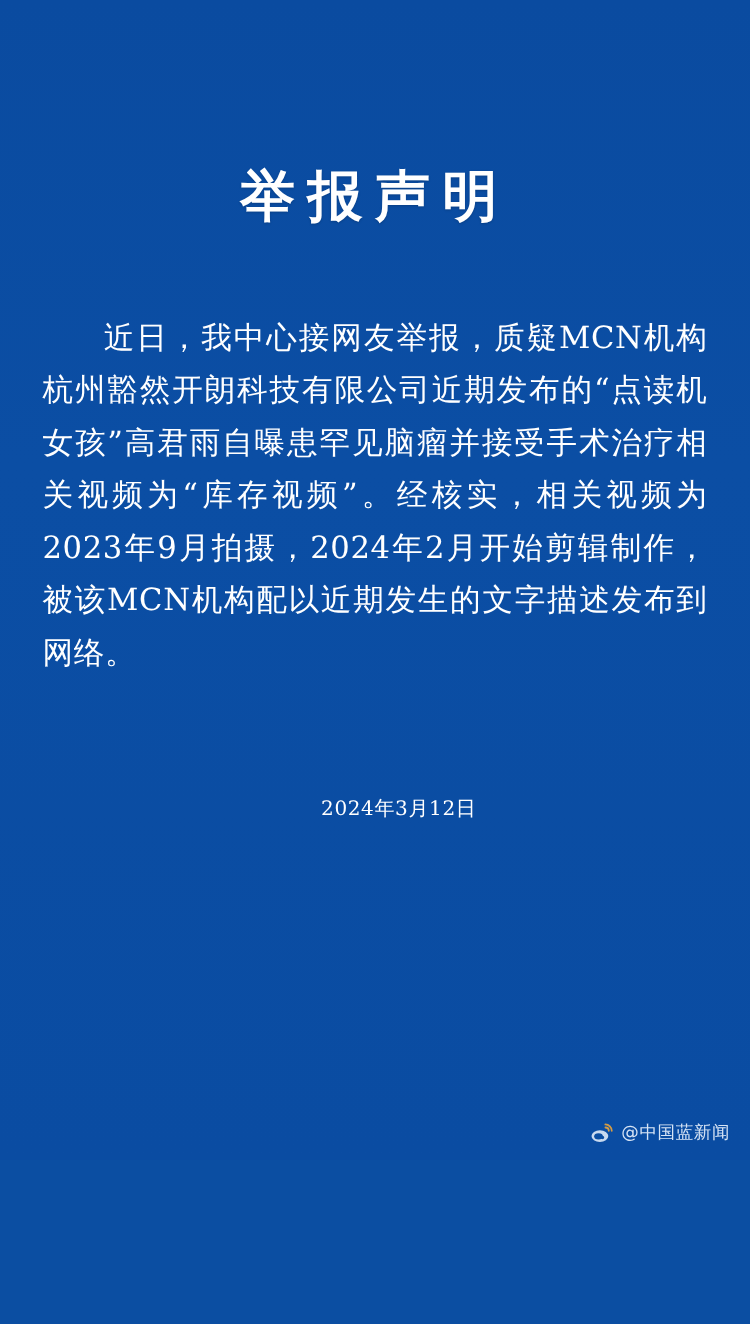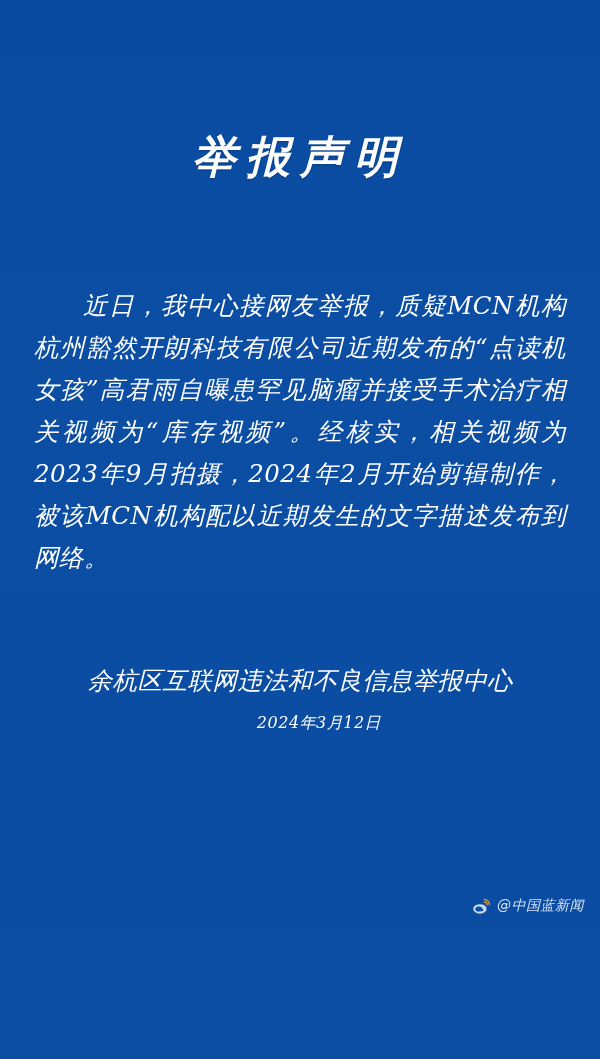--- a/index.html
+++ b/index.html
@@ -13,35 +13,34 @@
     font-family: "DejaVu Sans", "Liberation Sans", sans-serif;
     overflow: hidden;
     position: relative;
   }
   .page {
     width: 600px;
     height: 928px;
     background: linear-gradient(180deg, #0a4ba0 0%, #0b4ea4 40%, #0a4ca2 100%);
     position: relative;
     box-sizing: border-box;
-    font-style: italic;
   }
   .title {
     color: #ffffff;
     text-align: center;
     font-family: "DejaVu Serif", "Liberation Serif", serif;
     font-weight: bold;
     font-size: 44px;
     letter-spacing: 10px;
     padding-top: 128px;
     text-shadow: 0 1px 2px rgba(0,0,0,0.18);
   }
   .body-wrap {
     padding: 0 34px;
-    margin-top: 98px;
+    margin-top: 62px;
   }
   .para {
     color: #ffffff;
     font-family: "DejaVu Serif", "Liberation Serif", serif;
     font-size: 24.5px;
     line-height: 42px;
     text-indent: 2em;
     text-align: justify;
     text-justify: inter-ideograph;
     letter-spacing: 0.5px;
@@ -94,21 +93,20 @@
 
 <div class="page">
 
   <div class="title">举报声明</div>
 
   <div class="body-wrap">
     <p class="para">近日，我中心接网友举报，质疑MCN机构杭州豁然开朗科技有限公司近期发布的“点读机女孩”高君雨自曝患罕见脑瘤并接受手术治疗相关视频为“库存视频”。经核实，相关视频为2023年9月拍摄，2024年2月开始剪辑制作，被该MCN机构配以近期发生的文字描述发布到网络。</p>
   </div>
 
   <div class="signature">
-    <div class="sig-org">余杭区互联网违法和不良信息举报中心</div>
     <div class="sig-date">2024年3月12日</div>
   </div>
 
   <div class="footer">
     <span class="weibo-icon">
       <svg width="19" height="19" viewBox="0 0 24 24" xmlns="http://www.w3.org/2000/svg">
         <ellipse cx="10" cy="15" rx="8.5" ry="6" fill="#d9e6f6"></ellipse>
         <ellipse cx="8.6" cy="15.2" rx="4.4" ry="3.2" fill="#0b4ea2"></ellipse>
         <circle cx="12.6" cy="16.4" r="1.7" fill="#0b4ea2"></circle>
         <path d="M15.5 3.2c3.6 0 6.5 2.9 6.5 6.5" fill="none" stroke="#e6a23c" stroke-width="1.8" stroke-linecap="round"></path>

